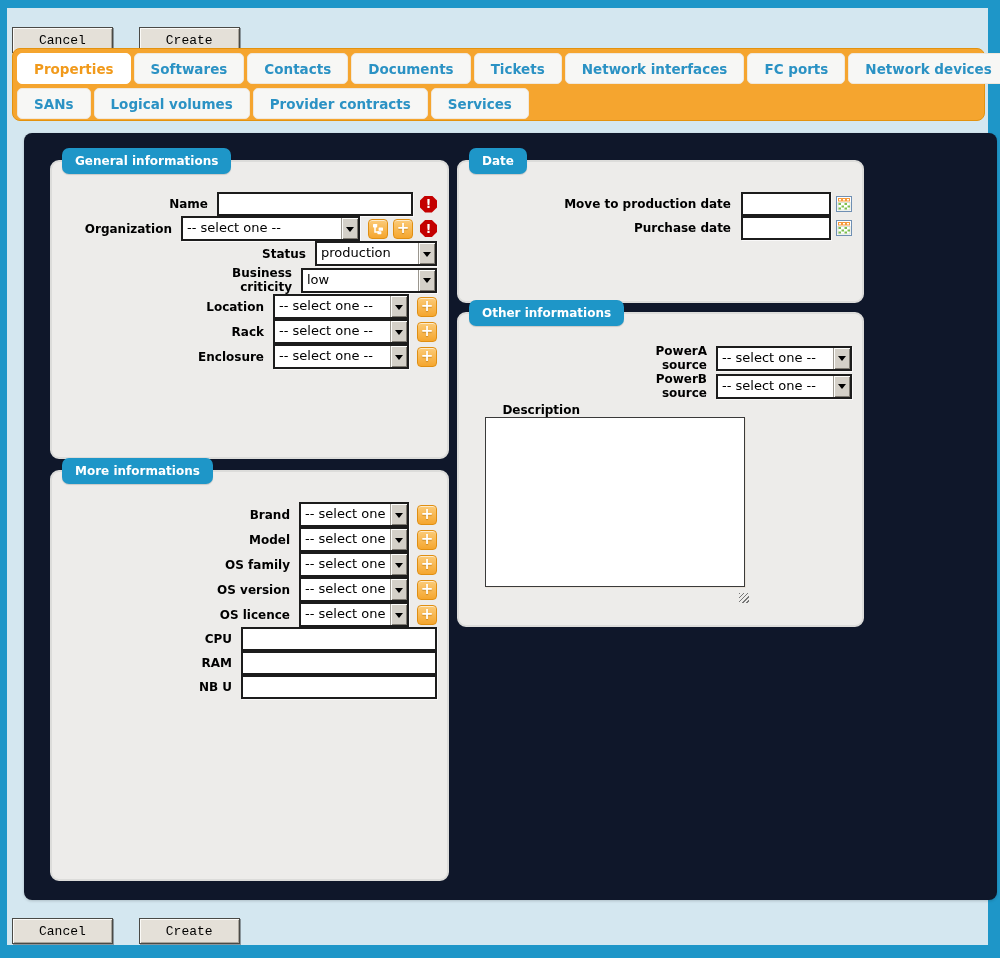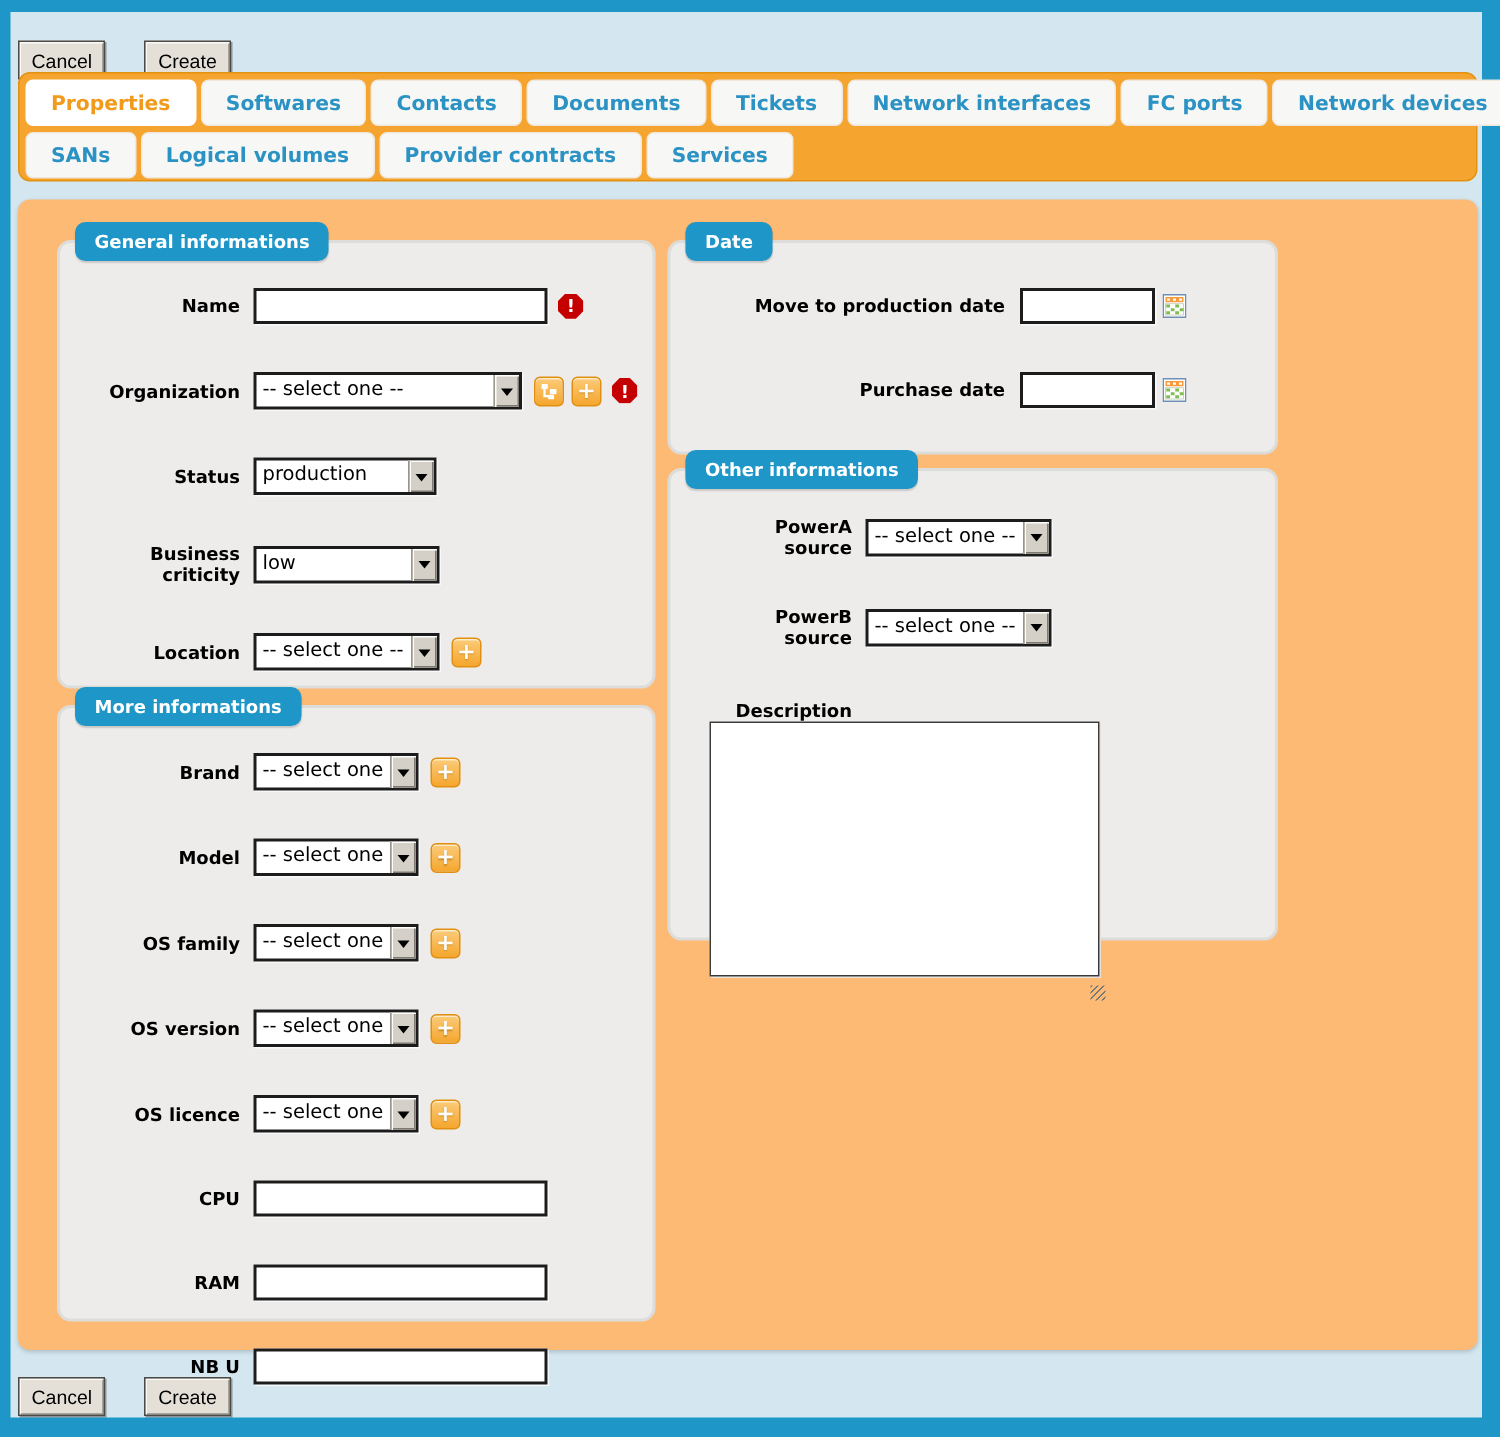--- a/index.html
+++ b/index.html
@@ -2,23 +2,23 @@
 <html><head>
 <meta charset="utf-8">
 <style>
   * { margin:0; padding:0; box-sizing:border-box; }
   html,body { width:1000px; height:958px; font-family:"DejaVu Sans","Liberation Sans",sans-serif; }
   .frame { position:absolute; width:1000px; height:958px; background:#1E96C8; }
   .page { position:absolute; left:7px; top:8px; width:981px; height:937px; background:#D4E7F0; }
 
   
   .btn3d {
-    font-family:Liberation Sans, sans-serif;
+    font-family:Liberation Mono, monospace;
     font-size:13px; color:#000; background:#E4E0D8;
-    border:1px solid #4a4a46; padding:4px 8px; height:26px; min-width:50px;
+    border:1px solid #4a4a46; padding:4px 26px; height:26px; min-width:50px;
     box-shadow: inset 1px 1px 0 #fbfaf7, inset -1px -1px 0 #a8a49b, 1px 1px 0 rgba(0,0,0,0.35);
     cursor:pointer;
   }
   .toolbar { position:absolute; left:5px; display:flex; gap:26px; }
   .toolbar-top { top:19px; }
   .toolbar-bottom { top:910px; }
 
   
   .tabbar {
     position:absolute; left:5px; top:40px; width:973px; height:73px;
@@ -28,38 +28,38 @@
   .tabrow { display:flex; gap:3px; margin-bottom:4px; }
   .tab {
     height:31px; line-height:31px; padding:0 16px; border-radius:5px;
     background:#F7F7F5; color:#2B92C4; font-weight:bold; font-size:13.5px;
     border:1px solid #F0E8DC; cursor:pointer; white-space:nowrap;
   }
   .tab.active { background:#FFFFFF; color:#F19A1B; border-color:#fff; }
 
   
   .content {
-    position:absolute; left:5px; top:125px; width:973px; height:767px;
-    background:#fdba74; border-radius:8px; box-shadow:0 1px 3px rgba(0,0,0,0.18);
+    position:absolute; left:17px; top:125px; width:973px; height:767px;
+    background:#0f172a; border-radius:8px; box-shadow:0 1px 3px rgba(0,0,0,0.18);
   }
   .fieldset {
     position:absolute; border:2px solid #DCDCDA; border-radius:9px;
     padding:30px 10px 10px 10px; background:#EDECEA;
   }
   .fs-general { left:26px; top:27px;  width:399px; height:299px; }
   .fs-more    { left:26px; top:337px; width:399px; height:411px; }
   .fs-date    { left:433px; top:27px; width:407px; height:143px; }
   .fs-other   { left:433px; top:179px; width:407px; height:315px;padding-left:26px; }
   .legend {
     position:absolute; top:-14px; left:10px; background:#1E96C8; color:#fff;
     font-size:12px; font-weight:bold; padding:6px 13px; border-radius:7px;
     white-space:nowrap; box-shadow:0 1px 1px rgba(0,0,0,0.15);
   }
 
-  .row { display:flex; align-items:center; margin-bottom:32px; min-height:24px; }
+  .row { display:flex; align-items:center; margin-bottom:0; min-height:24px;justify-content:flex-end; }
   .row label { font-size:12px; font-weight:bold; color:#000; text-align:right; flex:none; }
   .fs-general .row label, .fs-more .row label { width:110px; margin-right:9px; }
   .fs-date .row label { width:213px; margin-right:10px; }
   .fs-other .row label { width:95px; margin-right:9px; }
   .row-desc { align-items:flex-start;flex-direction:column; }
   .row-desc label { padding-top:3px; }
 
   .text-input {
     height:24px; border:2px solid #1c1c1c; background:#fff; font-size:13px;
     padding:0 4px; font-family:"DejaVu Sans","Liberation Sans",sans-serif;
@@ -74,21 +74,21 @@
   }
   .select .txt { flex:1; font-size:13px; color:#000; padding:2px 2px 0 4px;
     white-space:nowrap; overflow:hidden; }
   .select .arrow-btn {
     width:17px; flex:none; background:#D4D0C8; border-left:1px solid #9a968e;
     box-shadow: inset 1px 1px 0 #fdfdfb, inset -1px -1px 0 #7e7a72;
     display:flex; align-items:center; justify-content:center;
   }
   .select .arrow-btn::after { content:""; width:0; height:0;
     border:4px solid transparent; border-top:5px solid #000; margin-top:5px; }
-  .w-org{width:184px;} .w-status{width:122px;} .w-110{width:124px;} .w-108{width:110px;}
+  .w-org{width:184px;} .w-status{width:122px;} .w-110{width:136px;} .w-108{width:110px;}
 
   .mini {
     width:20px; height:20px; margin-left:8px; border-radius:4px; flex:none;
     border:1px solid #E08F12; background:linear-gradient(#FBCB79,#F5A62E);
     display:inline-flex; align-items:center; justify-content:center;
     box-shadow:inset 0 1px 0 rgba(255,255,255,0.6); cursor:pointer;
   }
   .mini + .mini { margin-left:5px; }
   .mini .plus { color:#fff; font-weight:bold; font-size:15px; line-height:1;
     text-shadow:0 1px 1px rgba(160,100,0,0.5); }

